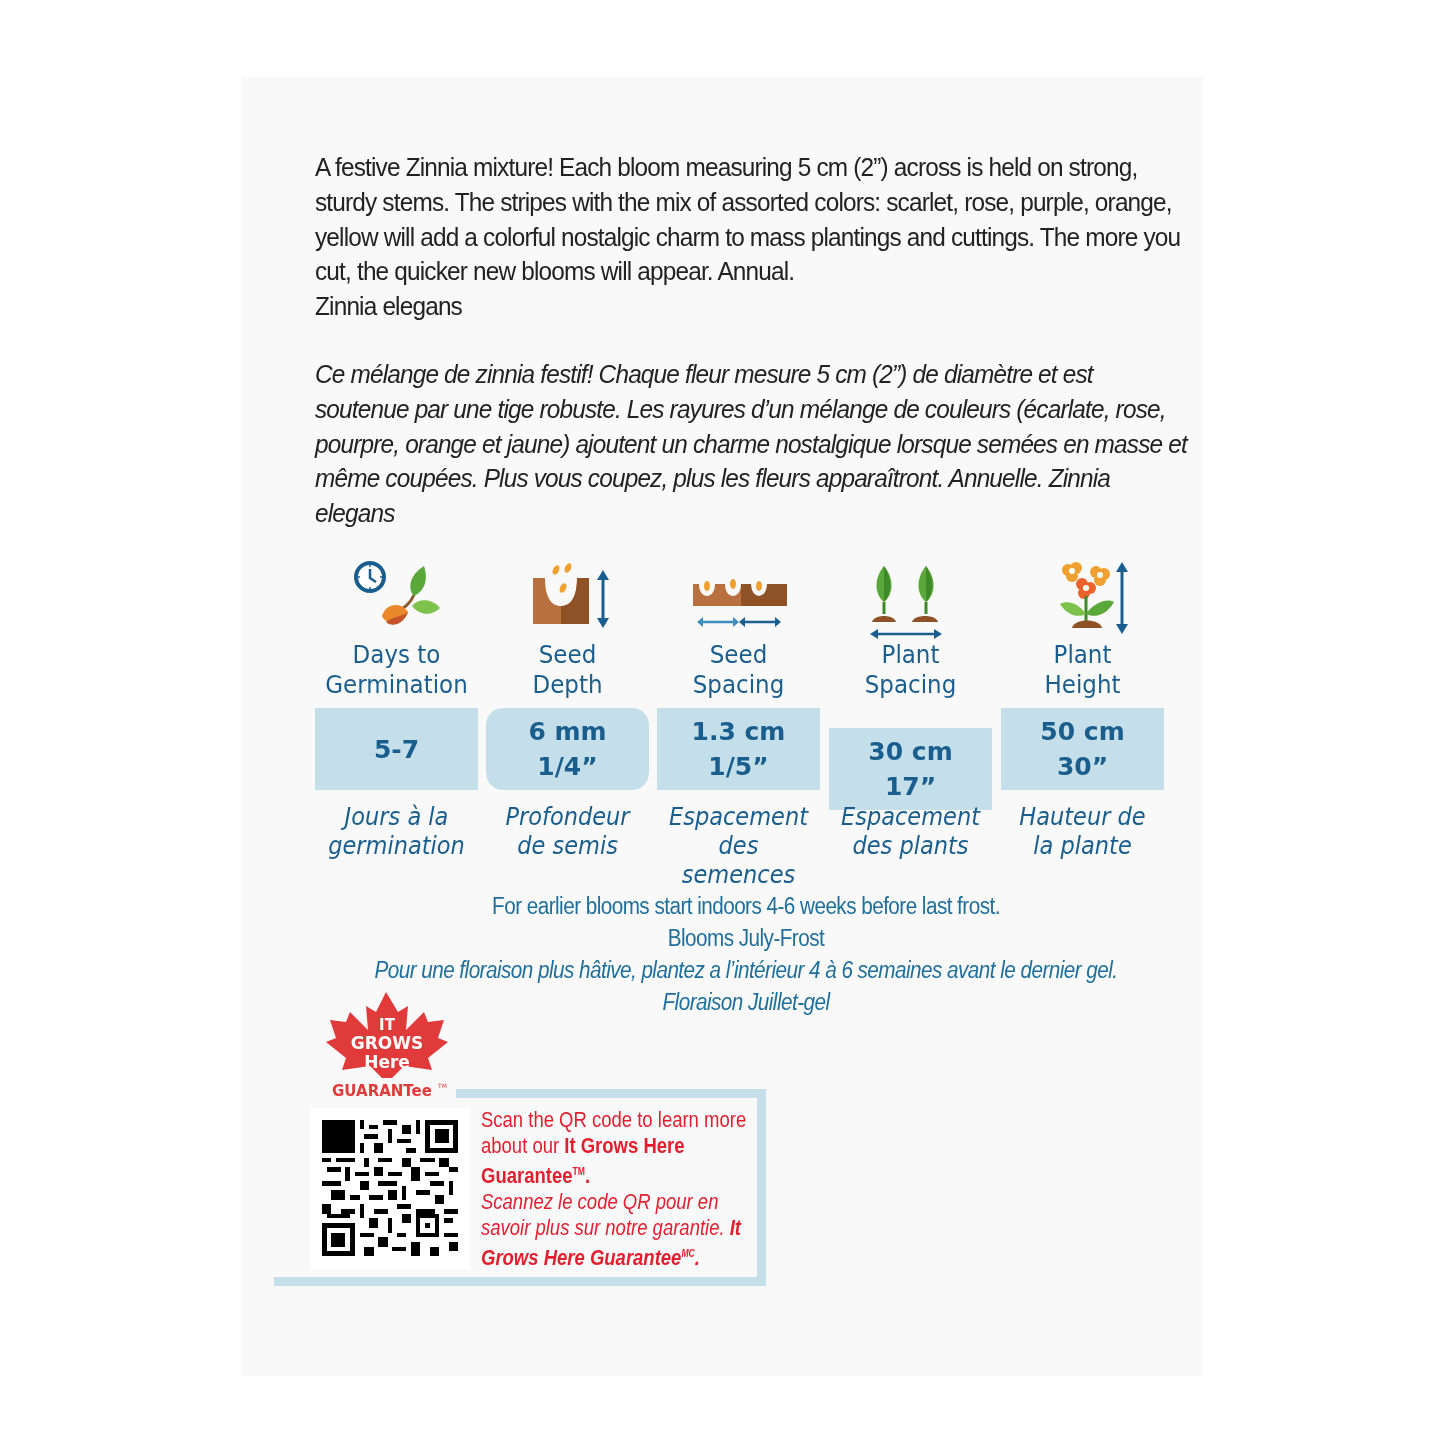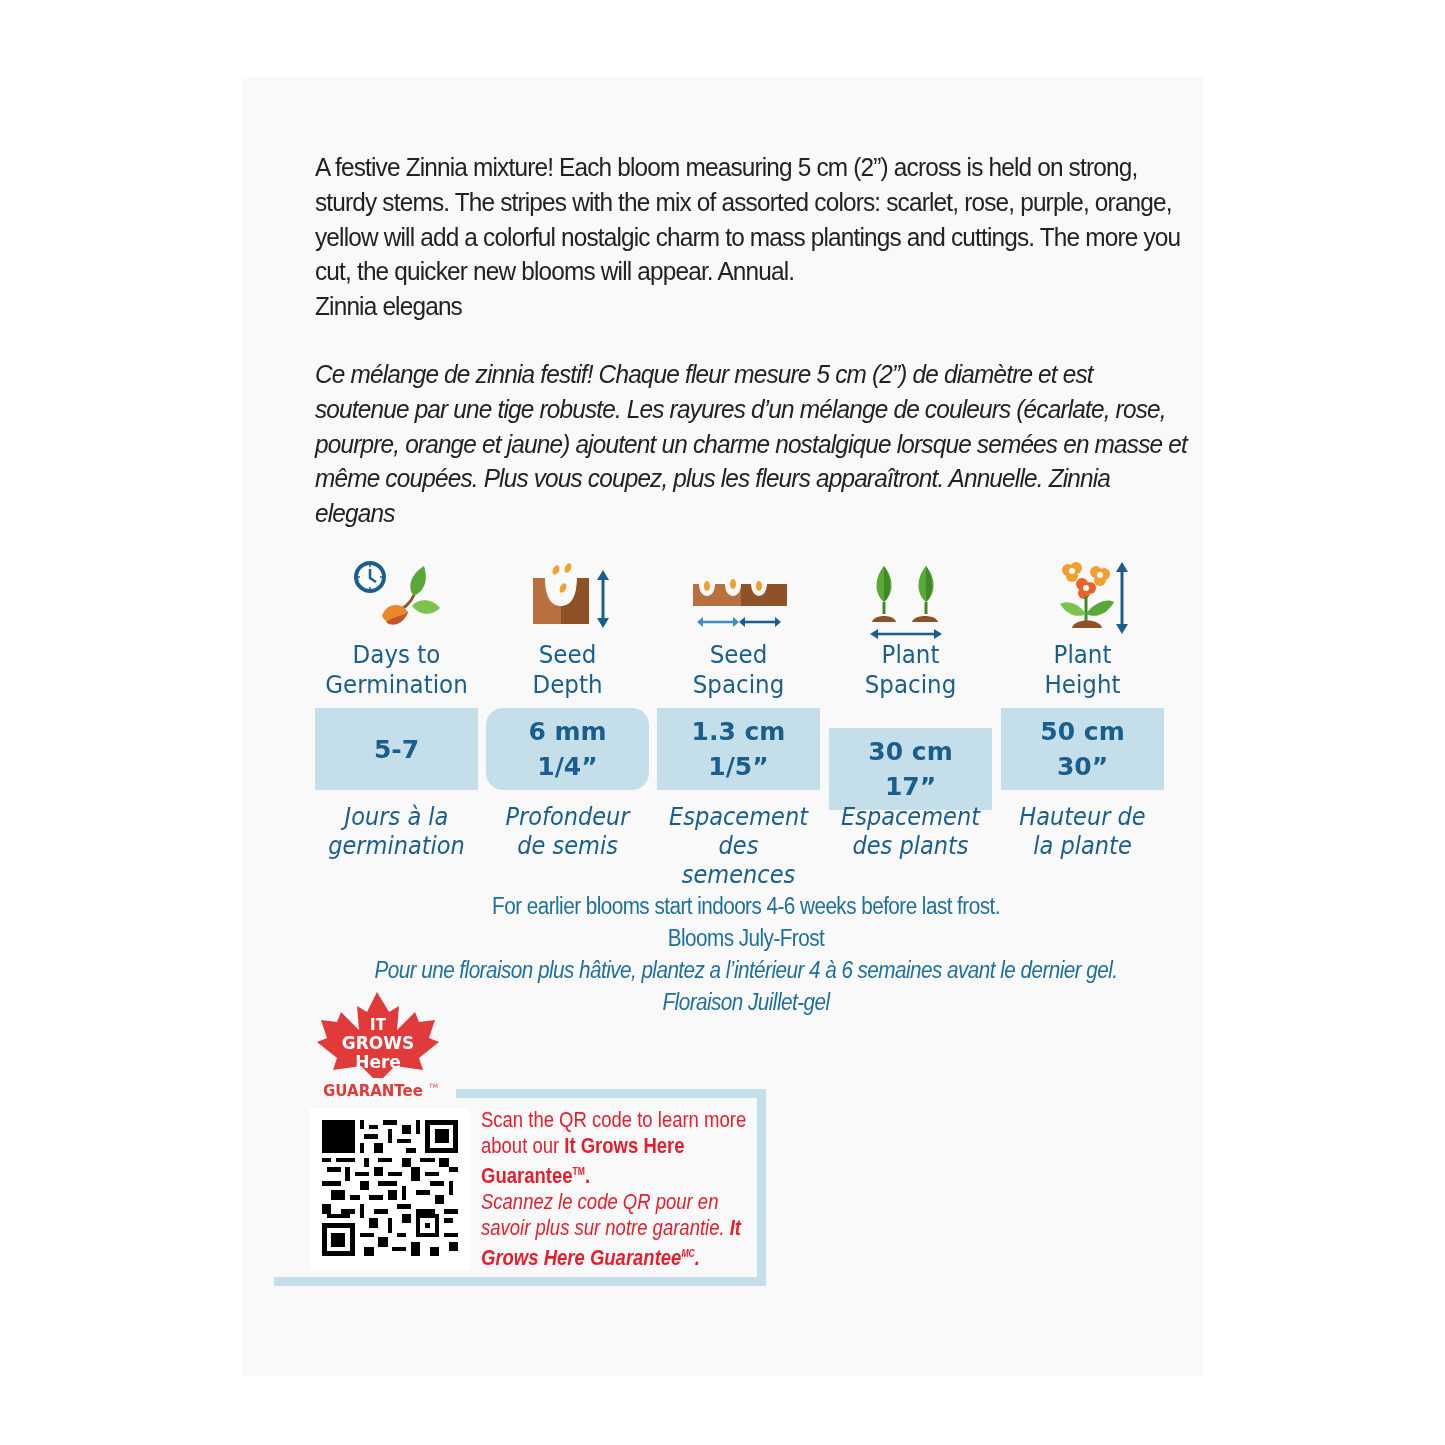--- a/index.html
+++ b/index.html
@@ -9,21 +9,21 @@
   .desc-en { top:150px; }
   .desc-fr { top:357px; font-style:italic; }
   .desc p { margin:0; }
   .stat-icon { position:absolute; top:560px; width:163px; height:78px; }
   .stat-icon svg { display:block; margin:0 auto; }
   .stat-label { position:absolute; top:640px; width:163px; text-align:center; color:#1a5e8e; font-size:25px; line-height:30px; font-family:"DejaVu Sans", sans-serif; transform:scaleX(0.92); }
   .stat-box { position:absolute; top:708px; width:163px; height:82px; background:#c4dfe9; color:#1a5e8e; font-weight:bold; font-family:"DejaVu Sans", sans-serif; font-size:25px; line-height:35px; display:flex; flex-direction:column; align-items:center; justify-content:center; }
   .stat-fr { position:absolute; top:802px; width:163px; text-align:center; color:#1a5e8e; font-size:25px; line-height:29px; font-style:italic; font-family:"DejaVu Sans", sans-serif; transform:scaleX(0.9); }
   .note { position:absolute; left:241px; width:1010px; text-align:center; color:#1e6f9c; font-size:23px; line-height:32px; letter-spacing:-0.6px; transform:scaleX(0.9); transform-origin:center top; }
   .note.it { font-style:italic; }
-  .badge { position:absolute; left:311px; top:990px; width:140px; height:112px; }
+  .badge { position:absolute; left:320px; top:990px; width:140px; height:112px; }
   .qr-frame-top { position:absolute; left:456px; top:1089px; width:310px; height:9px; background:#c4dfe9; }
   .qr-frame-right { position:absolute; left:757px; top:1089px; width:9px; height:197px; background:#c4dfe9; }
   .qr-frame-bottom { position:absolute; left:274px; top:1277px; width:492px; height:9px; background:#c4dfe9; }
   .qr-bg { position:absolute; left:310px; top:1108px; width:160px; height:162px; background:#ffffff; }
   .qr { position:absolute; left:322px; top:1120px; width:136px; height:136px; }
   .qr-text { position:absolute; left:481px; top:1108px; width:300px; color:#e11f2e; font-size:21.5px; line-height:25.6px; transform:scaleX(0.86); transform-origin:left top; width:320px; }
   .qr-text b { font-weight:bold; }
   .qr-text .it { font-style:italic; }
   sup { font-size:10px; }
 </style>

